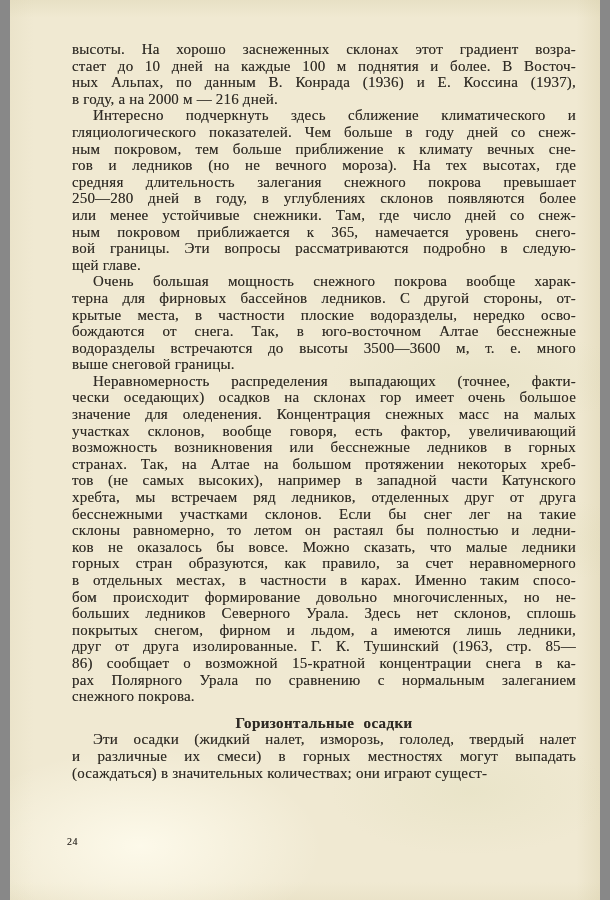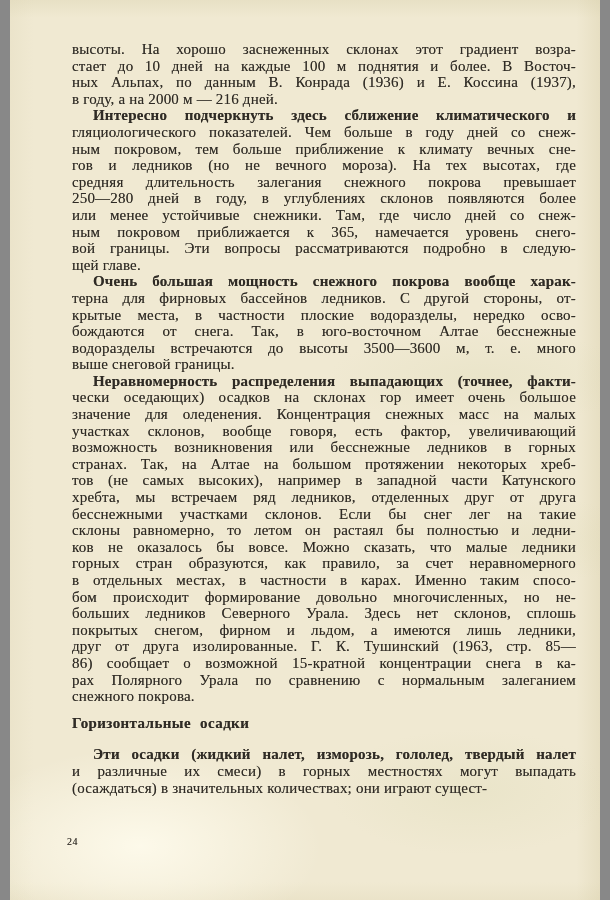--- a/index.html
+++ b/index.html
@@ -29,32 +29,32 @@
     line-height:16.6px;
     height:16.6px;
     overflow:hidden;
     letter-spacing:0.2px;
     text-align:justify;
     text-align-last:justify;
     -moz-text-align-last:justify;
     text-shadow:0 0 0.5px rgba(47,43,37,0.55);
     white-space:normal;
   }
-  .line.indent{padding-left:21px;font-weight:bold;}
+  .line.indent{padding-left:21px;}
   .line.last{
     text-align-last:left;
     -moz-text-align-last:left;
   }
   .heading{
     font-size:15px;
     font-weight:bold;
+    text-align:center;
     letter-spacing:0.4px;
     word-spacing:5px;
     margin-top:10px;
-    margin-bottom:15px;
     line-height:16.6px;
     text-shadow:0 0 0.5px rgba(47,43,37,0.6);
   }
   .page-number{
     position:absolute;
     left:57px;top:836px;
     font-size:10px;
     letter-spacing:0.5px;
     text-shadow:0 0 0.5px rgba(47,43,37,0.5);
   }

